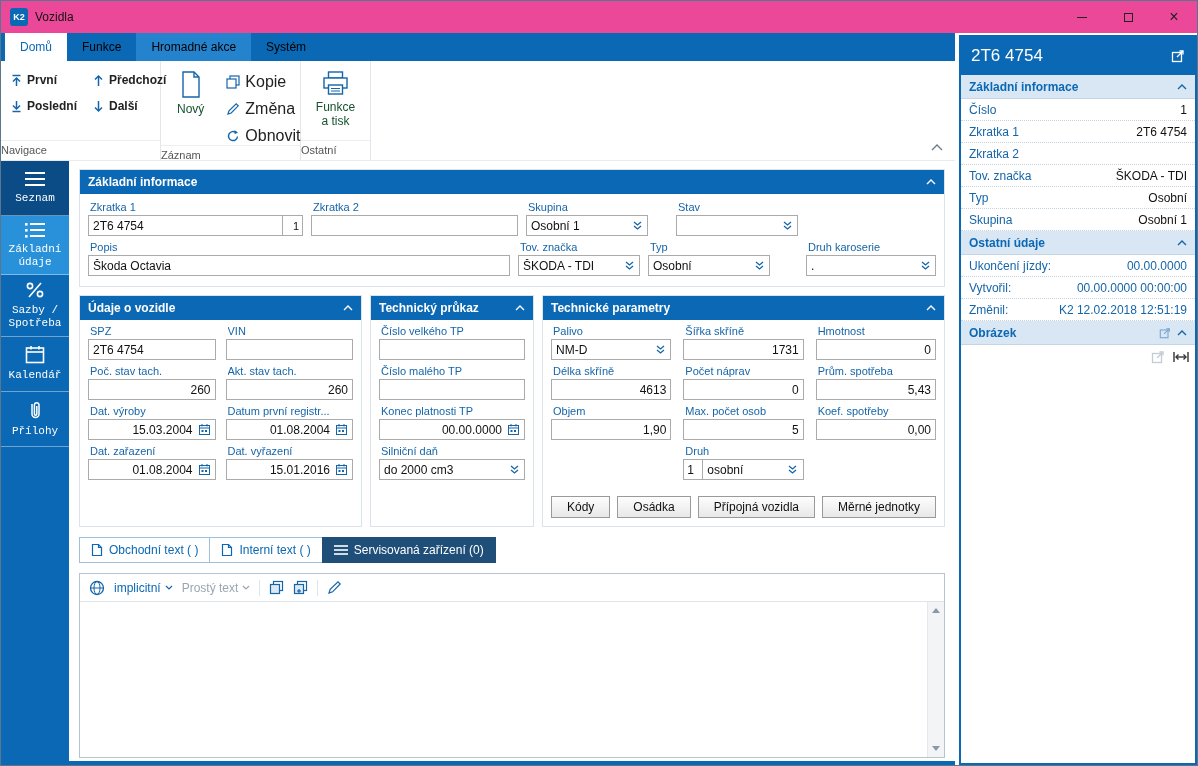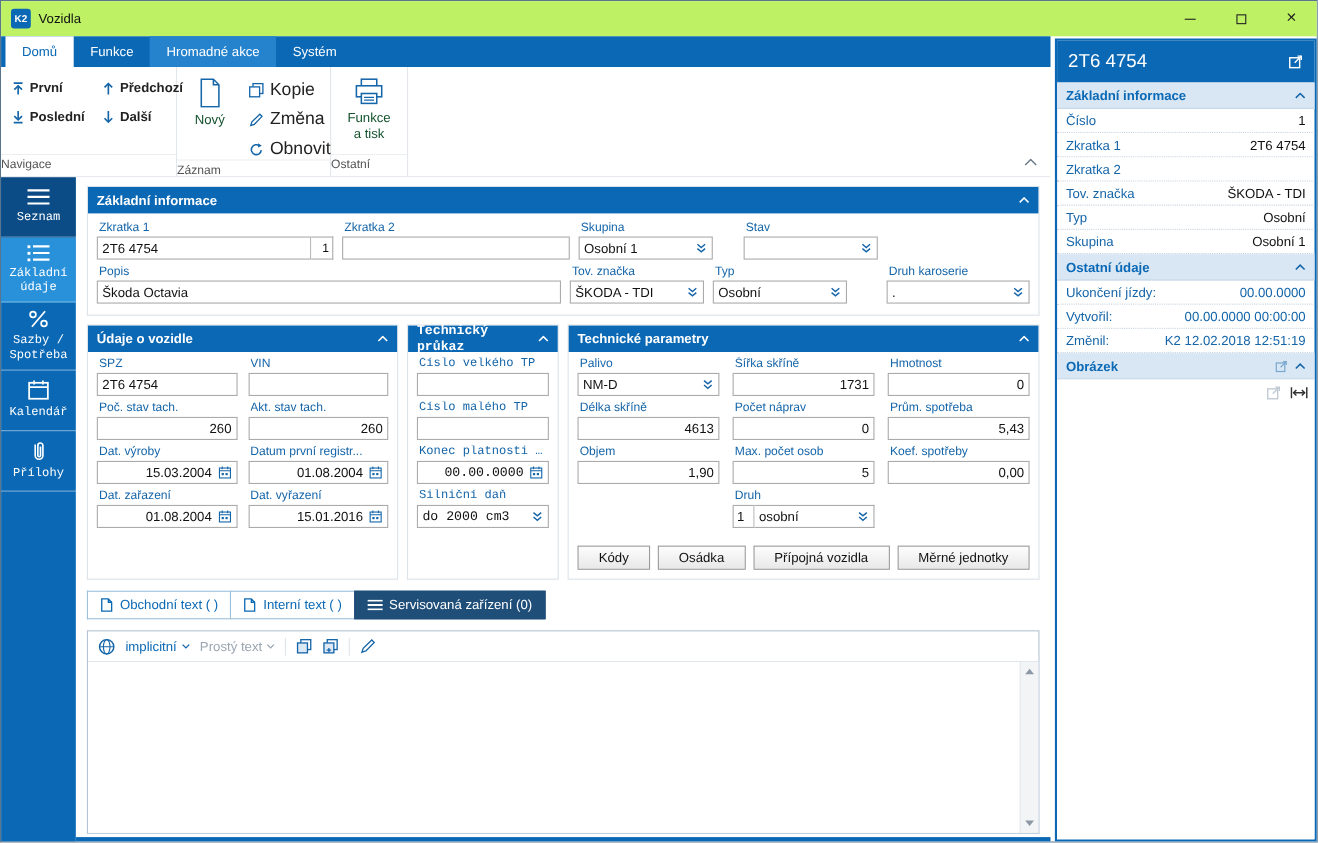--- a/index.html
+++ b/index.html
@@ -1,36 +1,36 @@
 <!DOCTYPE html>
 <html><head>
 <meta charset="utf-8">
 <style>
   * { box-sizing: border-box; }
   html,body { margin:0; padding:0; }
   body { font-family:"Liberation Sans","DejaVu Sans",sans-serif; font-size:12px; background:#9aa4ad; }
   .window { width:1198px; height:766px; background:#fff; border:1px solid #5a768e; display:flex; flex-direction:column; }
 
   
-  .titlebar { height:32px; flex:none; display:flex; align-items:center; background:#bef264; }
+  .titlebar { height:32px; flex:none; display:flex; align-items:center; background:#ec4899; }
   .logo { width:18px; height:18px; margin:0 7px 0 9px; background:#0a68b4; border-radius:3px; color:#fff;
           font-size:9px; font-weight:bold; display:flex; align-items:center; justify-content:center; }
   .title-text { font-size:12px; color:#111; }
   .win-controls { margin-left:auto; display:flex; height:100%; }
   .win-btn { width:46px; display:flex; align-items:center; justify-content:center; color:#222; cursor:default; }
   .min-glyph { display:inline-block; width:10px; border-top:1px solid #222; }
   .max-glyph { display:inline-block; width:9px; height:9px; border:1px solid #222; }
   .close-glyph { font-size:16px; line-height:1; }
 
   .below { flex:1; display:flex; min-height:0; }
   .left-col { flex:1; display:flex; flex-direction:column; min-width:0; }
 
   
   .ribbon-tabs { height:28px; flex:none; background:#0a68b4; display:flex; padding-left:4px; }
-  .rtab { color:#ffffff; font-size:12px; padding:0 15px; display:flex; align-items:center; }
+  .rtab { color:#000000; font-size:12px; padding:0 15px; display:flex; align-items:center; }
   .rtab.active { background:#fff; color:#0a68b4; }
   .rtab.hl { background:#2583cd; }
   .ribbon-body { height:100px; flex:none; background:#fff; display:flex; position:relative; border-bottom:1px solid #e7ebef; }
   .rgroup { display:flex; flex-direction:column; border-right:1px solid #e3e7eb; }
   .rgroup-content { flex:1; display:flex; align-items:flex-start; padding:9px 10px 0; gap:16px; }
   .rgroup-label { flex:none; text-align:left; font-size:11px; color:#555; padding:3px 0 4px; border-top:1px solid #eceef1; }
   .nav-col { display:flex; flex-direction:column; gap:12px; padding-top:3px; }
   .nav-item { display:flex; align-items:center; gap:5px; font-size:12px; color:#222; white-space:nowrap;font-weight:bold; }
   .bigbtn { display:flex; flex-direction:column; align-items:center; gap:4px; padding:1px 6px; font-size:12px; color:#14532d; text-align:center; line-height:1.2; }
   .smallbtns { display:flex; flex-direction:column; gap:9px; padding-top:3px; }
@@ -67,21 +67,21 @@
             display:flex; align-items:center; justify-content:flex-end; padding:0 3px; font-size:11px; color:#111; background:#fff; }
   .numbox { width:20px; flex:none; border:1px solid #ababab; height:21px;
             display:flex; align-items:center; padding:0 3px; font-size:12px; color:#111; background:#fff; }
   .ddi, .cal { flex:none; display:flex; align-items:center; justify-content:center; }
   .ddi { width:14px; margin-right:-1px; }
   .cal { width:15px; margin-right:-1px; }
 
   .panels { display:flex; gap:8px; margin-top:8px; flex:none; height:232px; }
   .panel { border:1px solid #dbe3ea; display:flex; flex-direction:column; background:#fff; }
   .p1 { width:283px; flex:none; }
-  .p2 { width:138px; flex:none;font-family:Liberation Mono, monospace; }
+  .p2 { width:164px; flex:none; }
   .p3 { flex:1; min-width:0; }
   .pbody { flex:1; padding:0 8px 8px; display:flex; flex-direction:column; }
   .pgrid2 { display:grid; grid-template-columns:1fr 1fr; column-gap:10px; }
   .pgrid3 { display:grid; grid-template-columns:1fr 1fr 1fr; column-gap:12px; }
   .pbtns { display:flex; gap:7px; margin-top:auto; padding-top:10px; }
   .btn { flex:1 1 auto; background:linear-gradient(#fdfdfd,#e8e8e8); border:1px solid #9a9a9a; height:22px;
          display:flex; align-items:center; justify-content:center; padding:0 10px; font-size:12px; color:#111; white-space:nowrap; }
 
   
   .btabs { display:flex; margin-top:10px; flex:none; }

